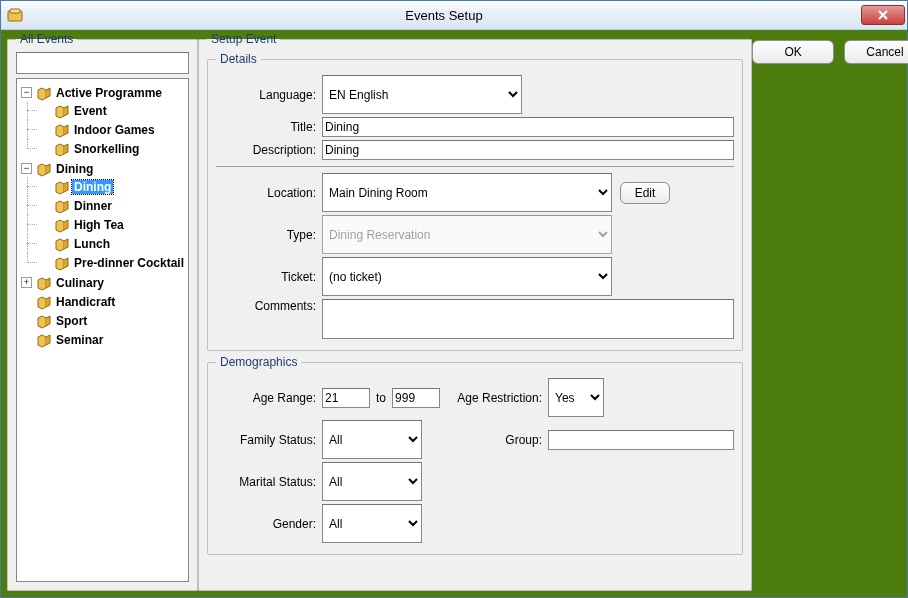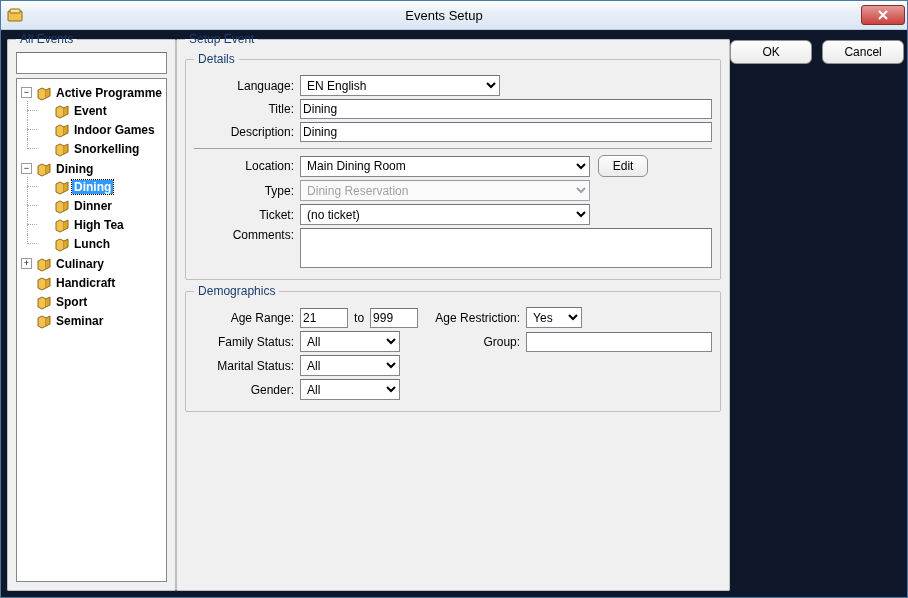--- a/index.html
+++ b/index.html
@@ -7,21 +7,21 @@
   font-family:"Segoe UI",Tahoma,Arial,sans-serif;
   font-size:12px;
   background:#fff;
   color:#000;
 }
 .window{
   width:908px;height:598px;
   border:1px solid #4a79a5;
   box-sizing:border-box;
   display:flex;flex-direction:column;
-  background:#0f172a;
+  background:#4d7c0f;
   justify-content:space-between;
 }
 .titlebar{
   height:28px;
   background:linear-gradient(#fff,#e8eff7 40%,#dbe6f4);
   border-bottom:1px solid #b7c9de;
   display:flex;align-items:center;
   padding:0 2px 0 6px;
   position:relative;
 }
@@ -157,21 +157,21 @@
   border:1px solid #828790;
   border-top-color:#6f737b;
   background:#fff;
   padding:1px 2px;
   height:20px;
   box-sizing:border-box;
 }
 input.tb{width:160px}
 input.tb.wide{flex:1}
 input.tb.sm{width:48px}
-select.cb{width:200px;height:21px}
+select.cb{width:200px;height:39px}
 select.cb.wide{width:290px}
 select.cb.sm{width:100px}
 select.cb.xs{width:56px}
 select.cb[disabled]{color:#808080;background:#fff}
 textarea.ta{flex:1;height:40px;resize:none}
 
 hr.sep{
   border:none;border-top:1px solid #a0a0a0;
   margin:6px 0;
 }
@@ -325,20 +325,30 @@
                 <li>
                     <div class="row">
                       <span class="expander spacer"></span>
                       <span class="node-icon"><svg viewBox="0 0 16 16">
                           <path d="M2 13 L2 5 L6 3 L10 5 L10 13 L6 15 Z" fill="#f2c14e" stroke="#8a6d1f"></path>
                           <path d="M10 5 L14 3 L14 11 L10 13" fill="#e0a526" stroke="#8a6d1f"></path>
                         </svg></span>
                       <span class="node-label">Lunch</span>
                     </div>
                   </li>
+                <li>
+                    <div class="row">
+                      <span class="expander spacer"></span>
+                      <span class="node-icon"><svg viewBox="0 0 16 16">
+                          <path d="M2 13 L2 5 L6 3 L10 5 L10 13 L6 15 Z" fill="#f2c14e" stroke="#8a6d1f"></path>
+                          <path d="M10 5 L14 3 L14 11 L10 13" fill="#e0a526" stroke="#8a6d1f"></path>
+                        </svg></span>
+                      <span class="node-label">Pre-dinner Cocktail</span>
+                    </div>
+                  </li>
               </ul>
             </li>
             <li>
                 <div class="row">
                   <span class="expander">+</span>
                   <span class="node-icon"><svg viewBox="0 0 16 16">
                       <path d="M2 13 L2 5 L6 3 L10 5 L10 13 L6 15 Z" fill="#f2c14e" stroke="#8a6d1f"></path>
                       <path d="M10 5 L14 3 L14 11 L10 13" fill="#e0a526" stroke="#8a6d1f"></path>
                     </svg></span>
                   <span class="node-label">Culinary</span>

